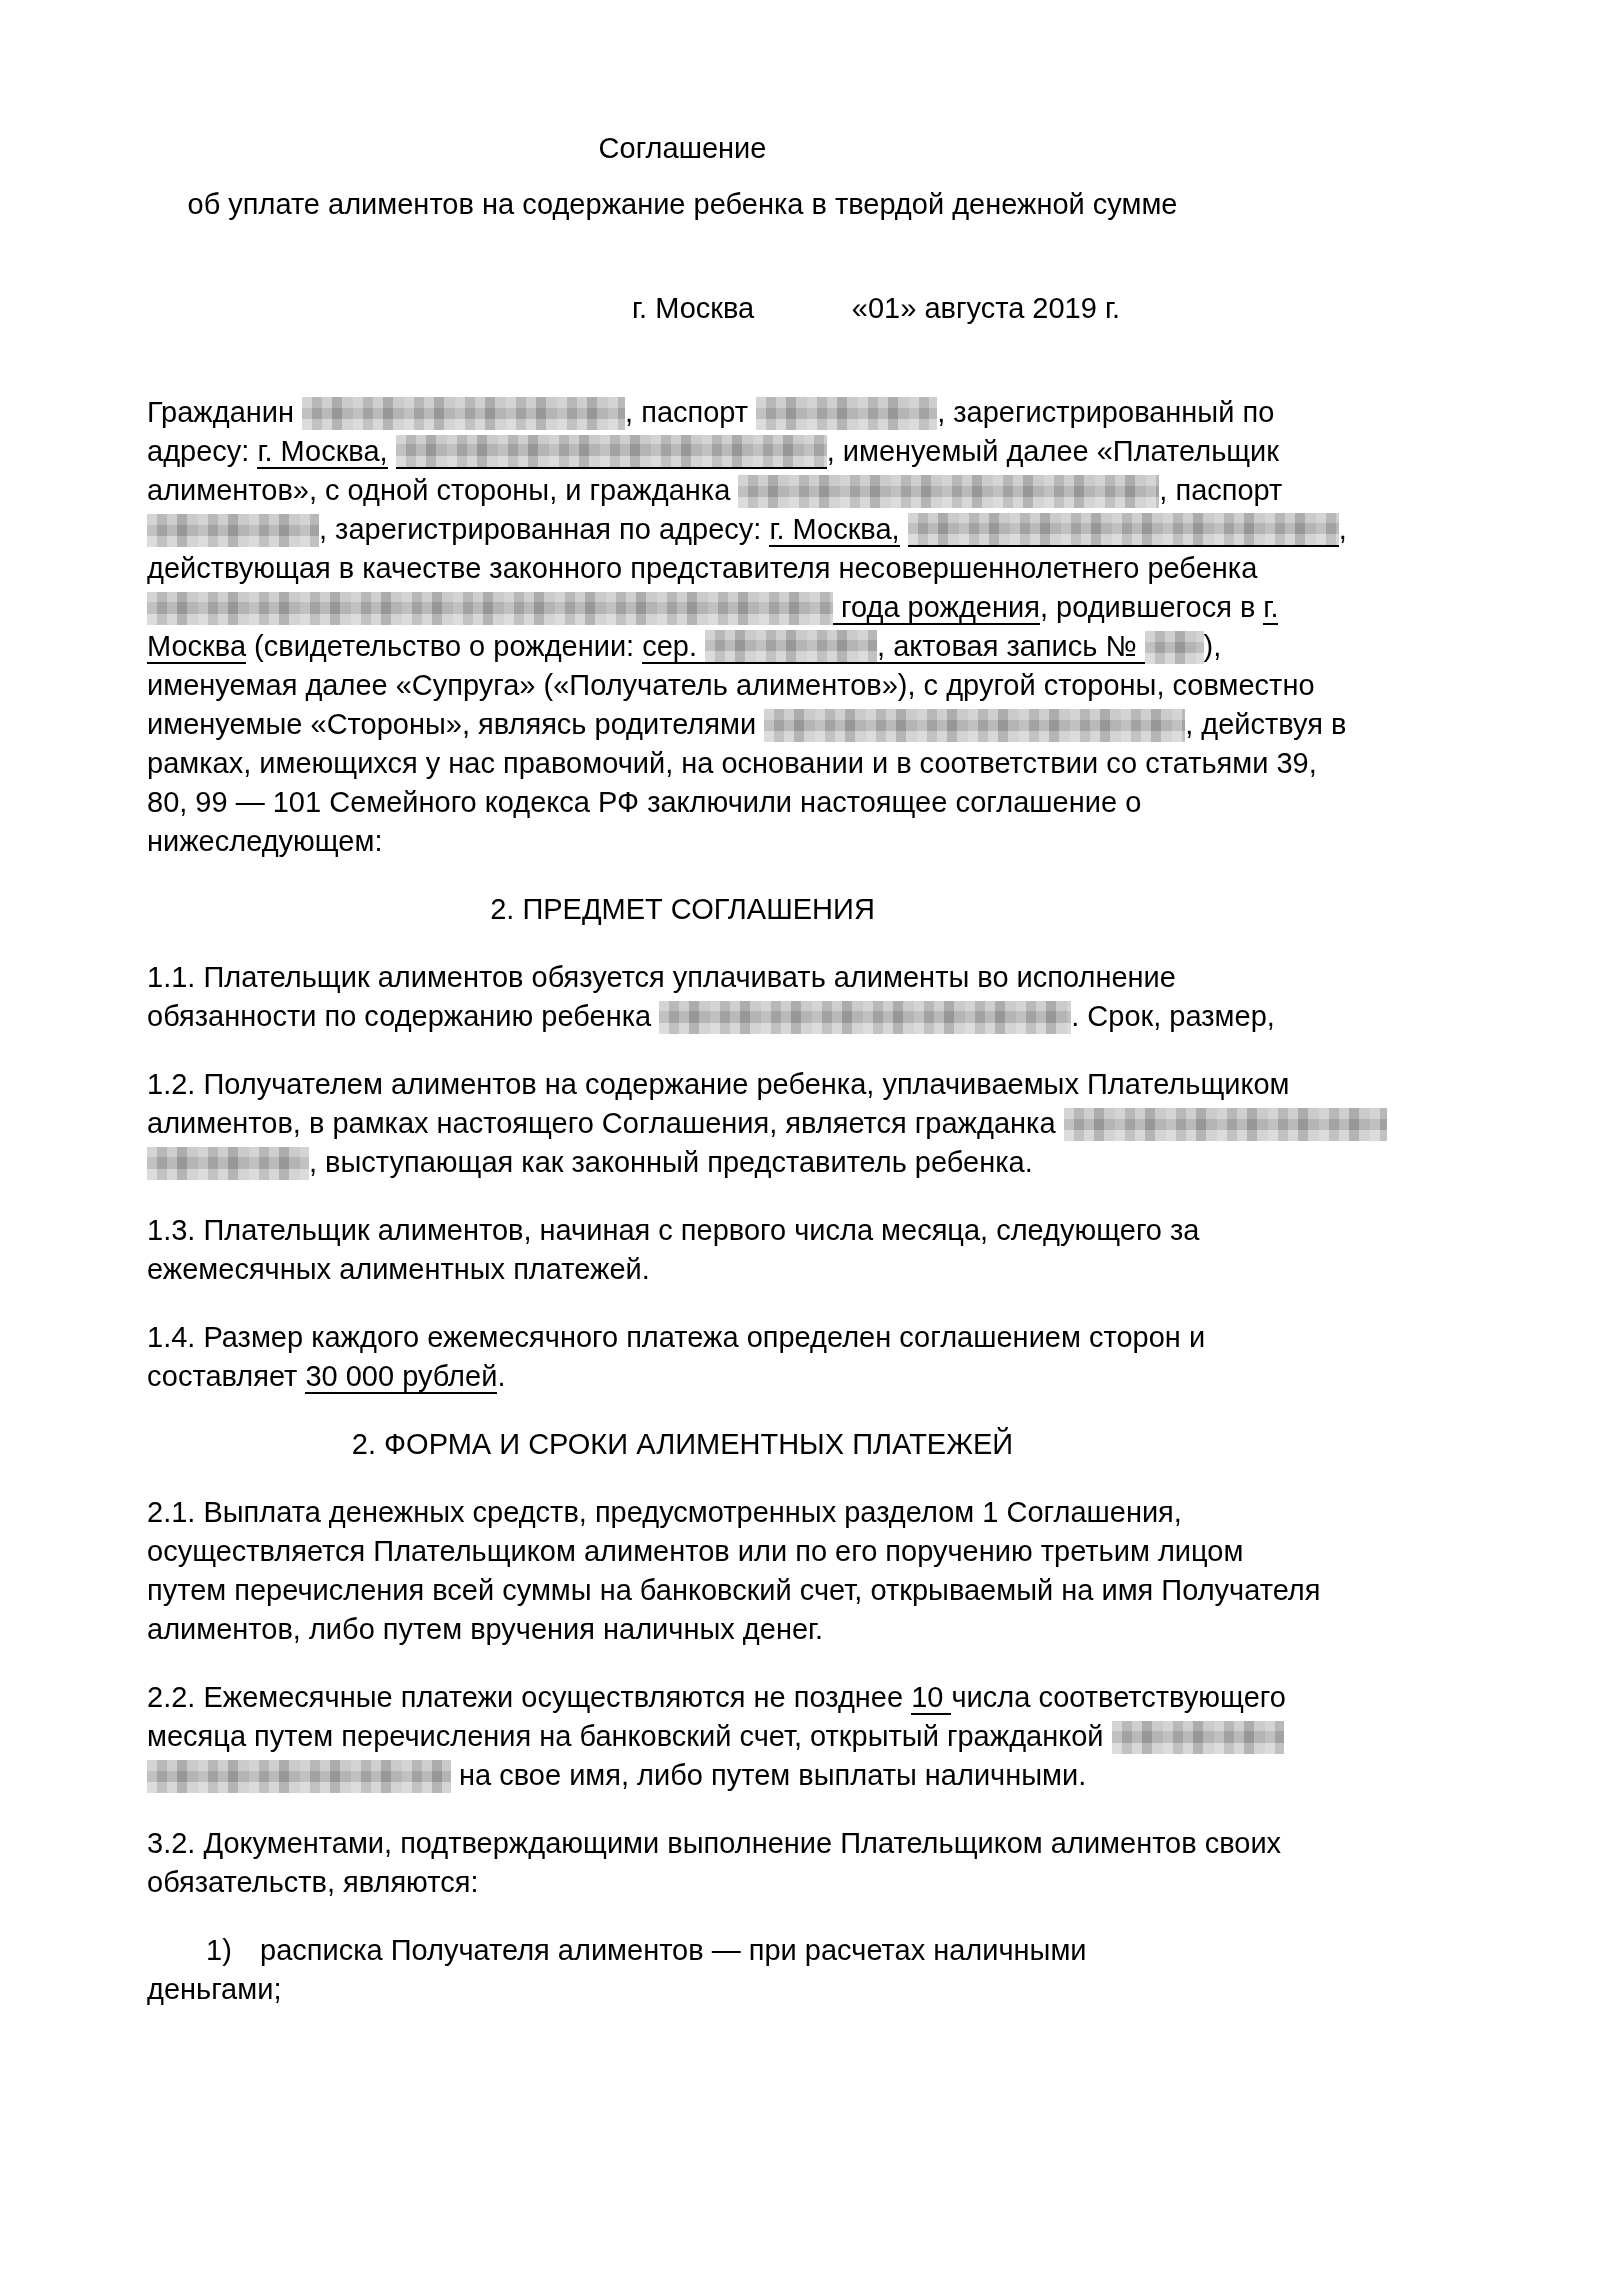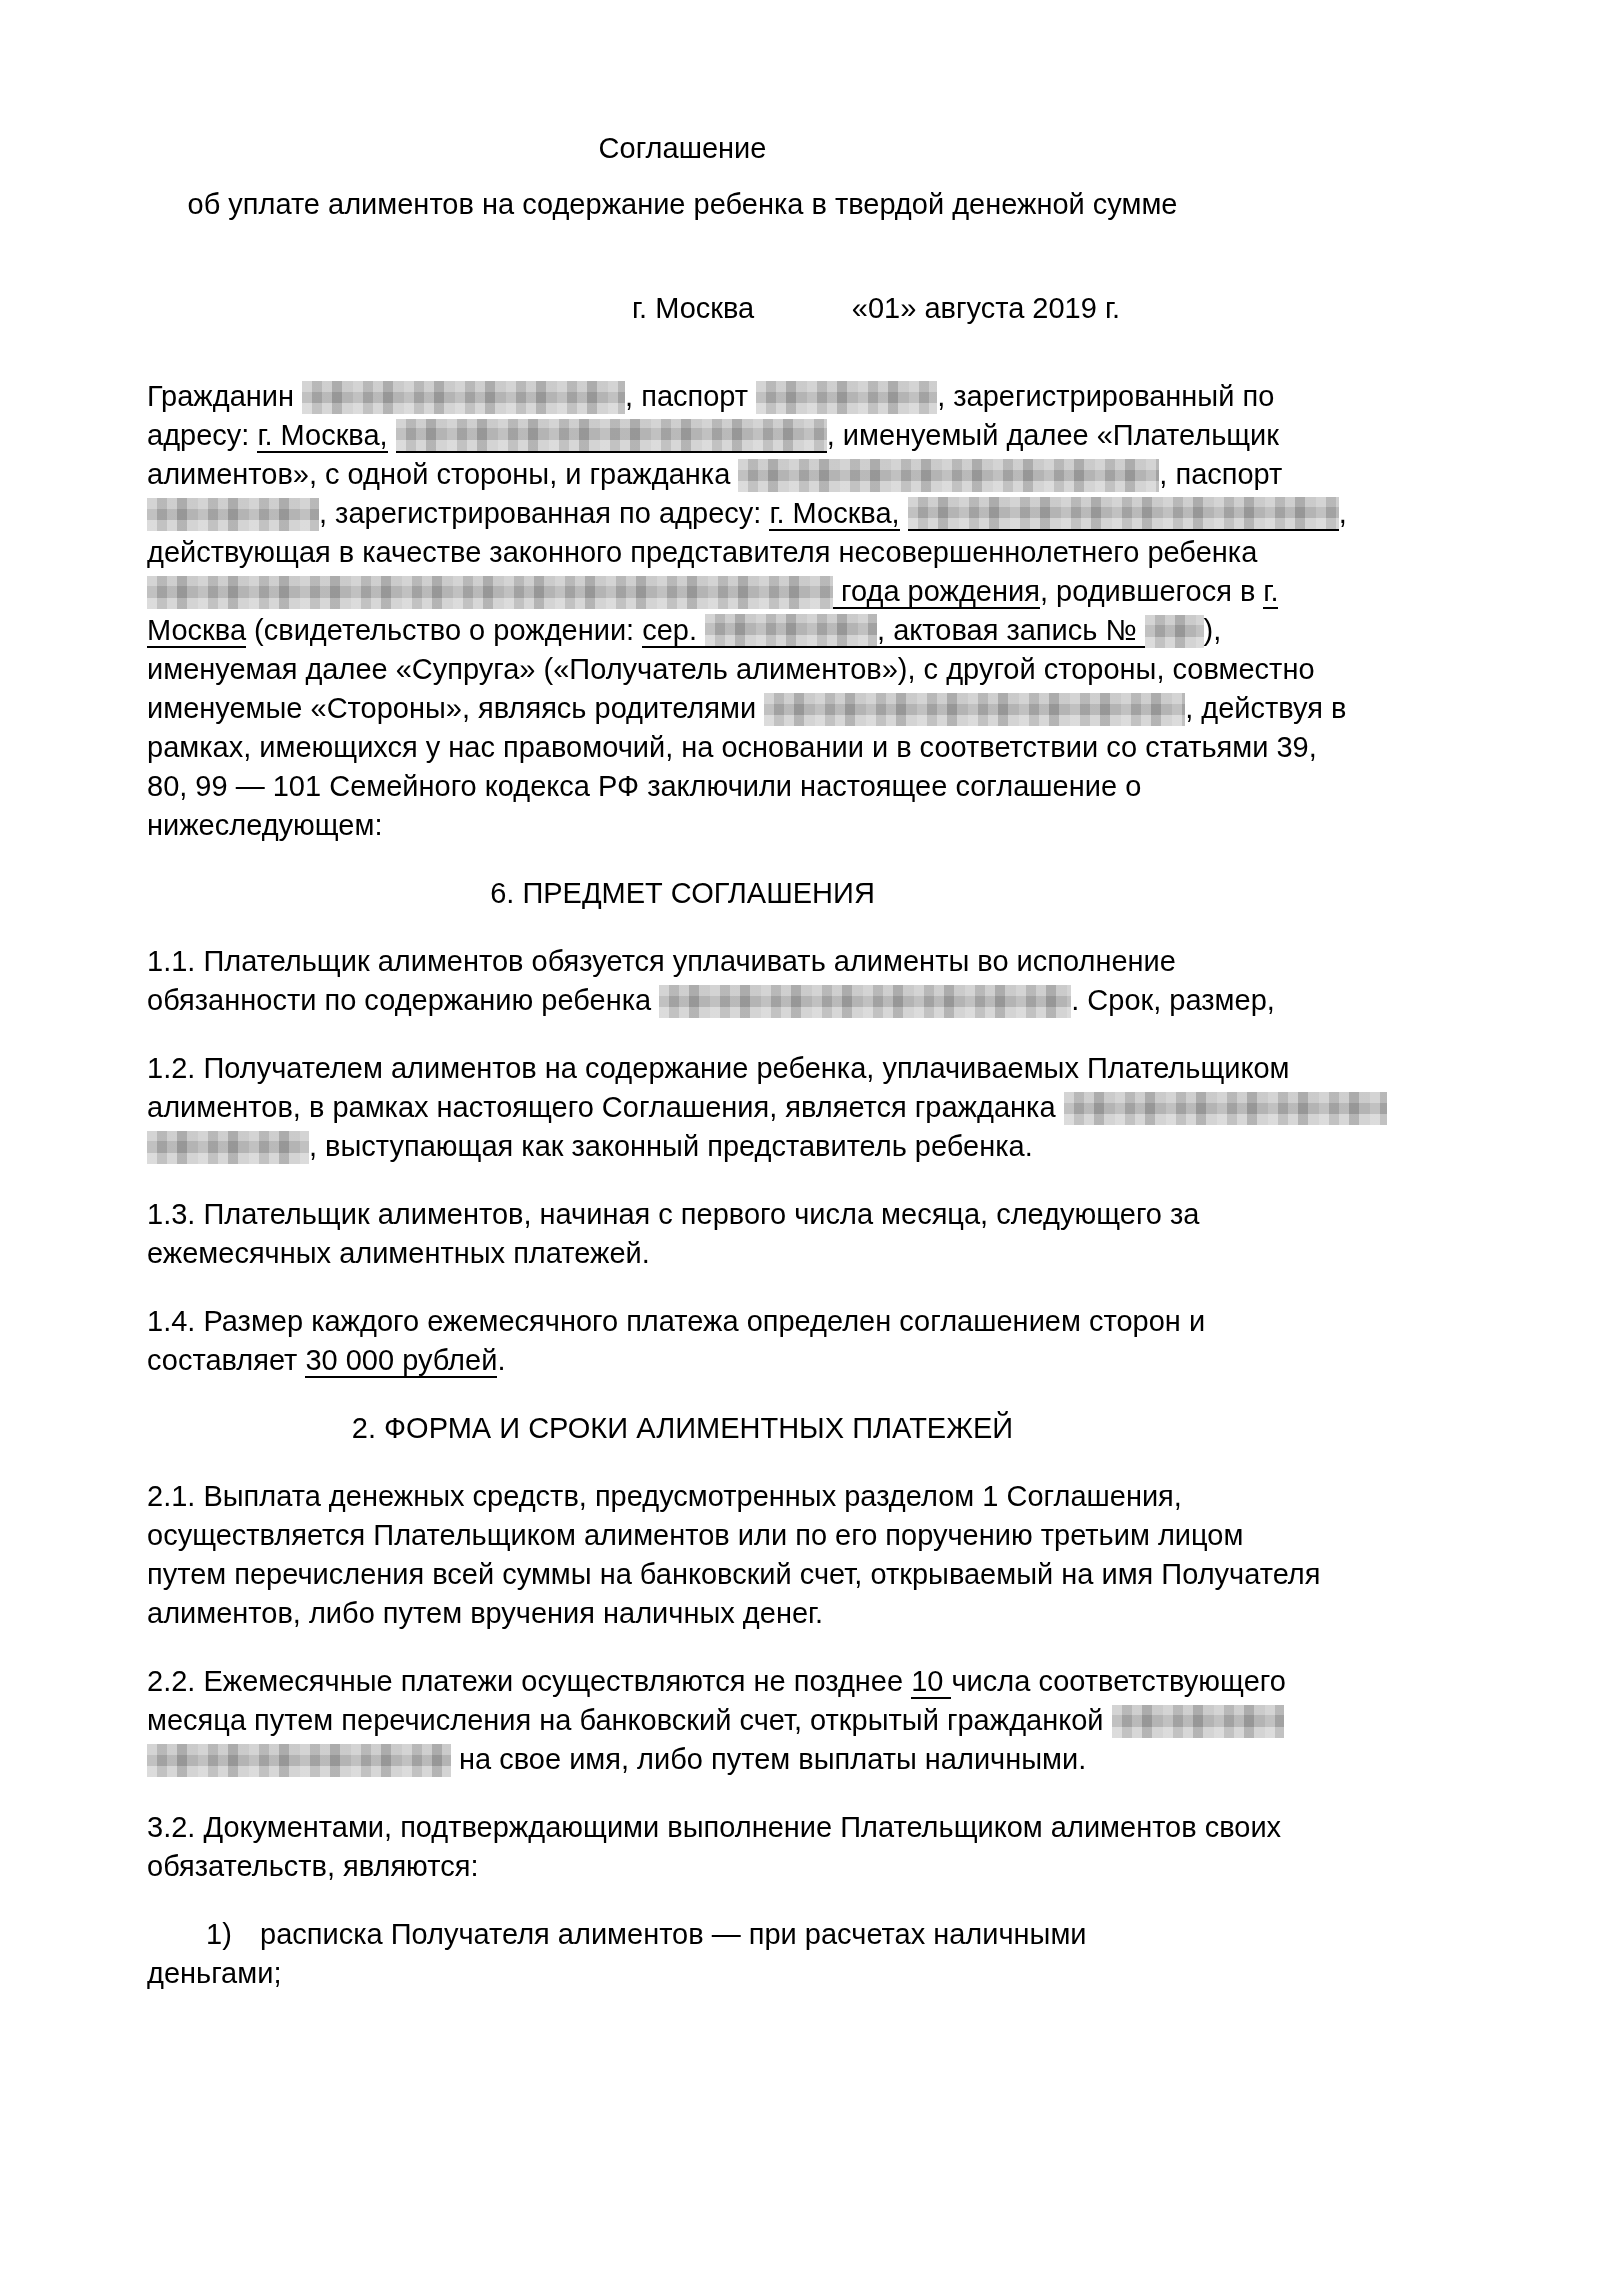--- a/index.html
+++ b/index.html
@@ -23,21 +23,21 @@
     padding: 120px 127px 16px 147px;
   }
   .title {
     text-align: center;
     line-height: 56px;
   }
   .place-date {
     display: flex;
     line-height: 39px;
     margin-top: 57px;
-    margin-bottom: 49px;
+    margin-bottom: 65px;
     align-items: center;
   }
   .place { margin-left: 485px; }
   .date  { margin-left: auto; margin-right: 98px; }
 
   .para {
     line-height: 39px;
     margin: 0 0 29px 0;
   }
   .para .line {
@@ -98,21 +98,21 @@
         <div class="line"><span class="redact" style="width: 172px;"></span>, зарегистрированная по адресу: <span class="u">г. Москва,</span> <span class="redact u" style="width: 431px;"></span>,</div>
         <div class="line">действующая в качестве законного представителя несовершеннолетнего ребенка</div>
         <div class="line"><span class="redact" style="width: 686px;"></span><span class="u"> года рождения</span>, родившегося в <span class="u">г.</span></div>
         <div class="line"><span class="u">Москва</span> (свидетельство о рождении: <span class="u">сер. </span><span class="redact u" style="width: 172px;"></span><span class="u">, актовая запись № </span><span class="redact" style="width: 59px;"></span>),</div>
         <div class="line">именуемая далее «Супруга» («Получатель алиментов»), с другой стороны, совместно</div>
         <div class="line">именуемые «Стороны», являясь родителями <span class="redact" style="width: 421px;"></span>, действуя в</div>
         <div class="line">рамках, имеющихся у нас правомочий, на основании и в соответствии со статьями 39,</div>
         <div class="line">80, 99 — 101 Семейного кодекса РФ заключили настоящее соглашение о</div>
         <div class="line">нижеследующем:</div>
       </div>
-      <div class="heading">6. ПРЕДМЕТ СОГЛАШЕНИЯ</div>
+      <div class="heading">2. ПРЕДМЕТ СОГЛАШЕНИЯ</div>
       <div class="para">
         <div class="line">1.1. Плательщик алиментов обязуется уплачивать алименты во исполнение</div>
         <div class="line">обязанности по содержанию ребенка <span class="redact" style="width: 412px;"></span>. Срок, размер,</div>
       </div>
       <div class="para">
         <div class="line">1.2. Получателем алиментов на содержание ребенка, уплачиваемых Плательщиком</div>
         <div class="line">алиментов, в рамках настоящего Соглашения, является гражданка <span class="redact" style="width: 323px;"></span></div>
         <div class="line"><span class="redact" style="width: 162px;"></span>, выступающая как законный представитель ребенка.</div>
       </div>
       <div class="para">

